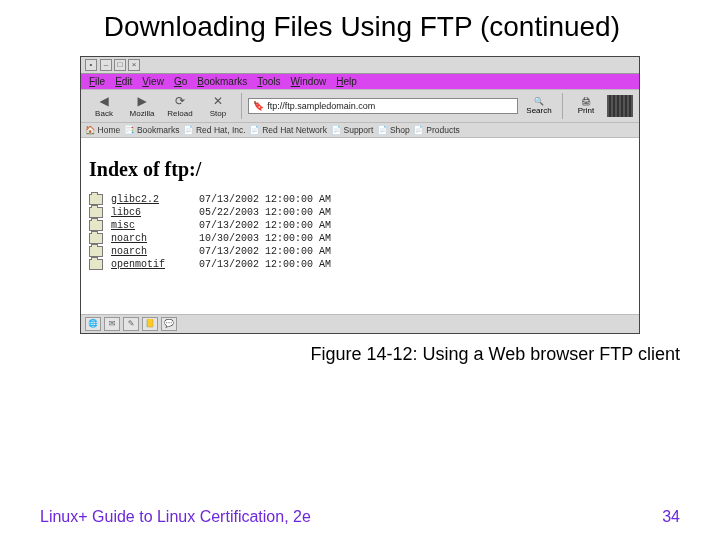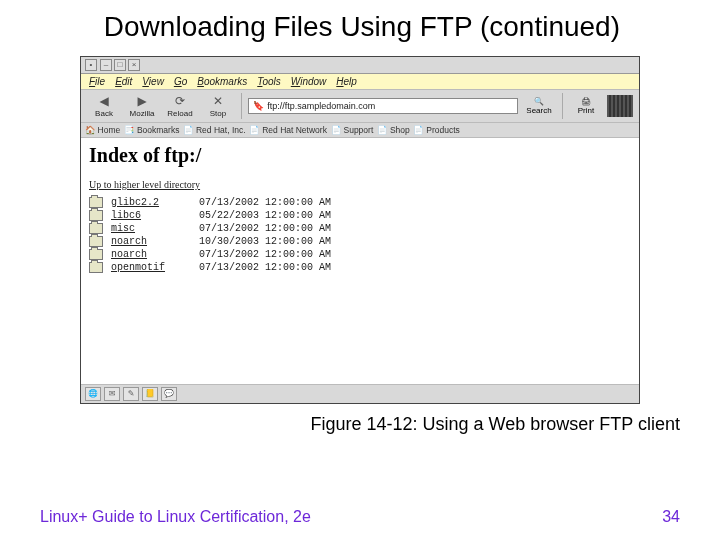--- a/index.html
+++ b/index.html
@@ -42,24 +42,23 @@
     display: inline-flex; align-items:center; justify-content:center;
     font-size: 8px; color:#555;
   }
   .tbar-title { flex: 1; text-align: left; color: #222; padding-left: 6px;}
   .tbar-right { display:flex; gap:2px; }
   .menubar {
     display: flex;
     gap: 10px;
     font-size: 10px;
     padding: 2px 8px;
-    background: #fef9c3;
+    background: #d946ef;
     border-bottom: 1px solid #bbb;
     color: #222;
-    font-style: italic;
   }
   .menubar span { text-decoration: underline; text-decoration-color: transparent; }
   .menubar span:first-letter { text-decoration: underline; }
   .toolbar {
     display: flex;
     align-items: center;
     gap: 4px;
     padding: 3px 6px;
     background: #d9d9d9;
     border-bottom: 1px solid #bbb;
@@ -102,23 +101,23 @@
     font-size:8.5px;
     background:#d9d9d9;
     border-bottom:1px solid #bbb;
     color:#333;
     flex-wrap:nowrap;
     overflow:hidden;
   }
   .pb-item { display:flex; align-items:center; gap:2px; white-space:nowrap; }
   .content-area {
     background:#fff;
-    height: 246px;
+    height: 176px;
     overflow-y:auto;
-    padding:6px 8px;
+    padding:20px 8px;
     font-family: "Times New Roman", serif;
   }
   .page-heading {
     font-family: "Times New Roman", serif;
     font-weight: bold;
     font-size: 20px;
     margin-bottom: 12px;
     color:#000;
   }
   .uplink {
@@ -235,21 +234,20 @@
     <span class="pb-item">📑 <span>Bookmarks</span></span>
     <span class="pb-item">📄 <span>Red Hat, Inc.</span></span>
     <span class="pb-item">📄 <span>Red Hat Network</span></span>
     <span class="pb-item">📄 <span>Support</span></span>
     <span class="pb-item">📄 <span>Shop</span></span>
     <span class="pb-item">📄 <span>Products</span></span>
   </div>
 
   <div class="content-area">
     <div class="page-heading">Index of ftp:/</div>
-    <a class="uplink">Up to higher level directory</a>
     <div class="dir-table">
       <div class="dir-row">
           <span class="ficon"></span>
           <span class="fname">glibc2.2</span>
           <span class="fdate">07/13/2002 12:00:00 AM</span>
         </div>
       <div class="dir-row">
           <span class="ficon"></span>
           <span class="fname">libc6</span>
           <span class="fdate">05/22/2003 12:00:00 AM</span>

